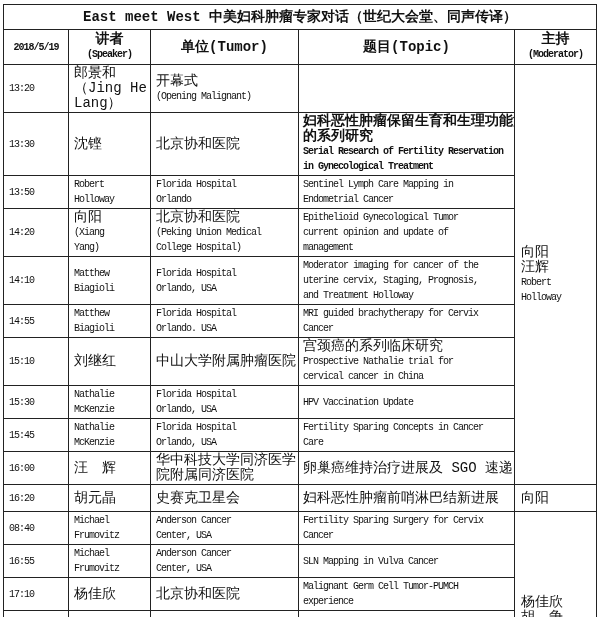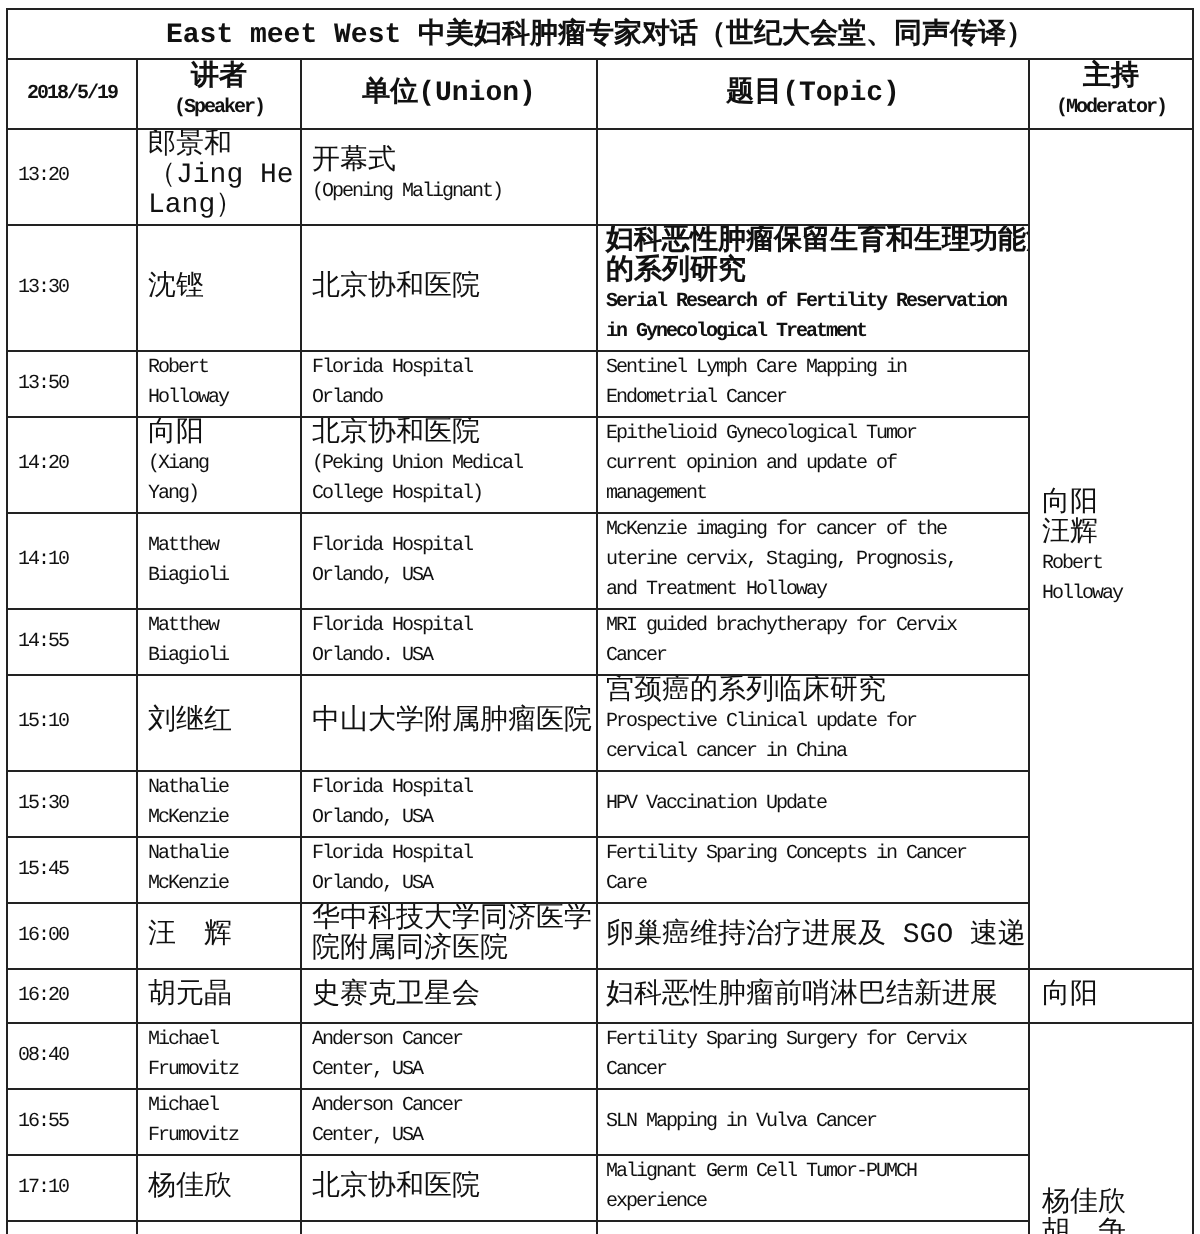--- a/index.html
+++ b/index.html
@@ -48,21 +48,21 @@
         </tr>
         <tr class="header-row">
           <th>
             <div class="ln en">2018/5/19</div>
           </th>
           <th>
             <div class="ln zh">讲者</div>
             <div class="ln en">(Speaker)</div>
           </th>
           <th>
-            <div class="ln zh">单位(Union)</div>
+            <div class="ln zh">单位(Tumor)</div>
           </th>
           <th>
             <div class="ln zh">题目(Topic)</div>
           </th>
           <th>
             <div class="ln zh">主持</div>
             <div class="ln en">(Moderator)</div>
           </th>
         </tr>
         <tr>
@@ -146,21 +146,21 @@
           </td>
           <td class="c-speaker">
             <div class="ln en">Matthew</div>
             <div class="ln en">Biagioli</div>
           </td>
           <td class="c-unit">
             <div class="ln en">Florida Hospital</div>
             <div class="ln en">Orlando, USA</div>
           </td>
           <td class="c-topic">
-            <div class="ln en">McKenzie imaging for cancer of the</div>
+            <div class="ln en">Moderator imaging for cancer of the</div>
             <div class="ln en">uterine cervix, Staging, Prognosis,</div>
             <div class="ln en">and Treatment Holloway</div>
           </td>
         </tr>
         <tr>
           <td class="c-time">
             <div class="ln en">14:55</div>
           </td>
           <td class="c-speaker">
             <div class="ln en">Matthew</div>
@@ -180,21 +180,21 @@
             <div class="ln en">15:10</div>
           </td>
           <td class="c-speaker">
             <div class="ln zh">刘继红</div>
           </td>
           <td class="c-unit">
             <div class="ln zh">中山大学附属肿瘤医院</div>
           </td>
           <td class="c-topic">
             <div class="ln zh">宫颈癌的系列临床研究</div>
-            <div class="ln en">Prospective Clinical update for</div>
+            <div class="ln en">Prospective Nathalie trial for</div>
             <div class="ln en">cervical cancer in China</div>
           </td>
         </tr>
         <tr>
           <td class="c-time">
             <div class="ln en">15:30</div>
           </td>
           <td class="c-speaker">
             <div class="ln en">Nathalie</div>
             <div class="ln en">McKenzie</div>

